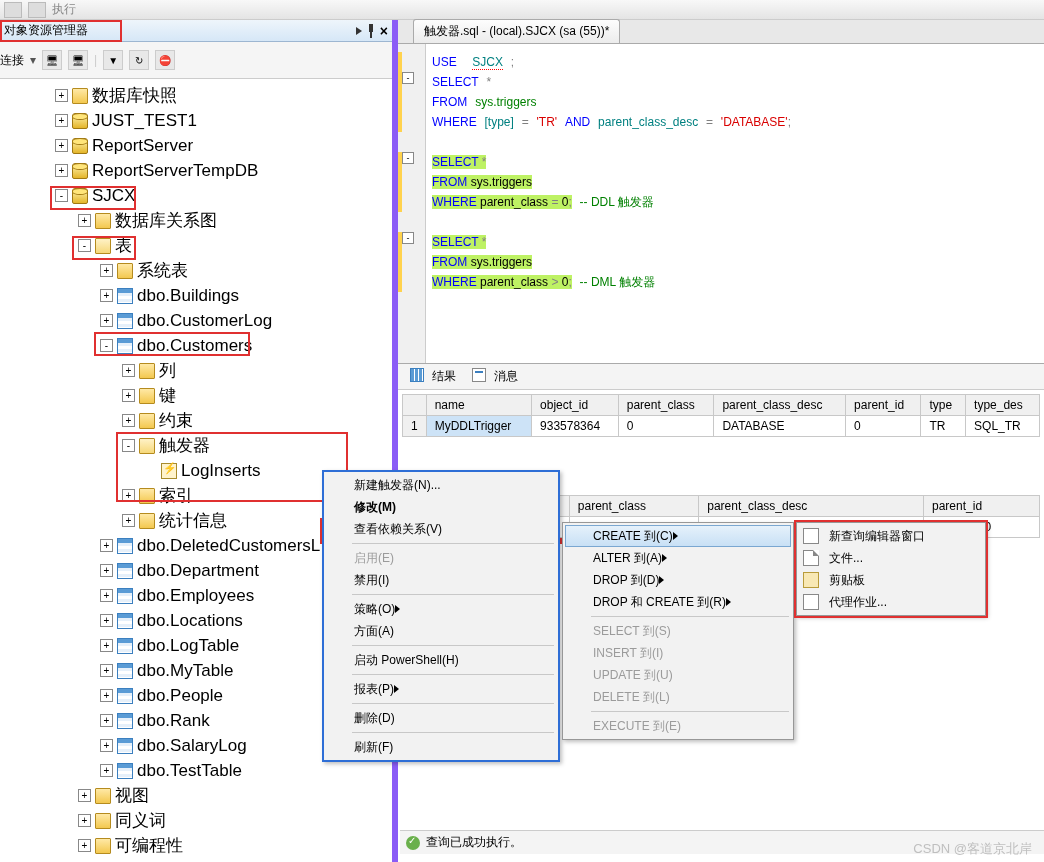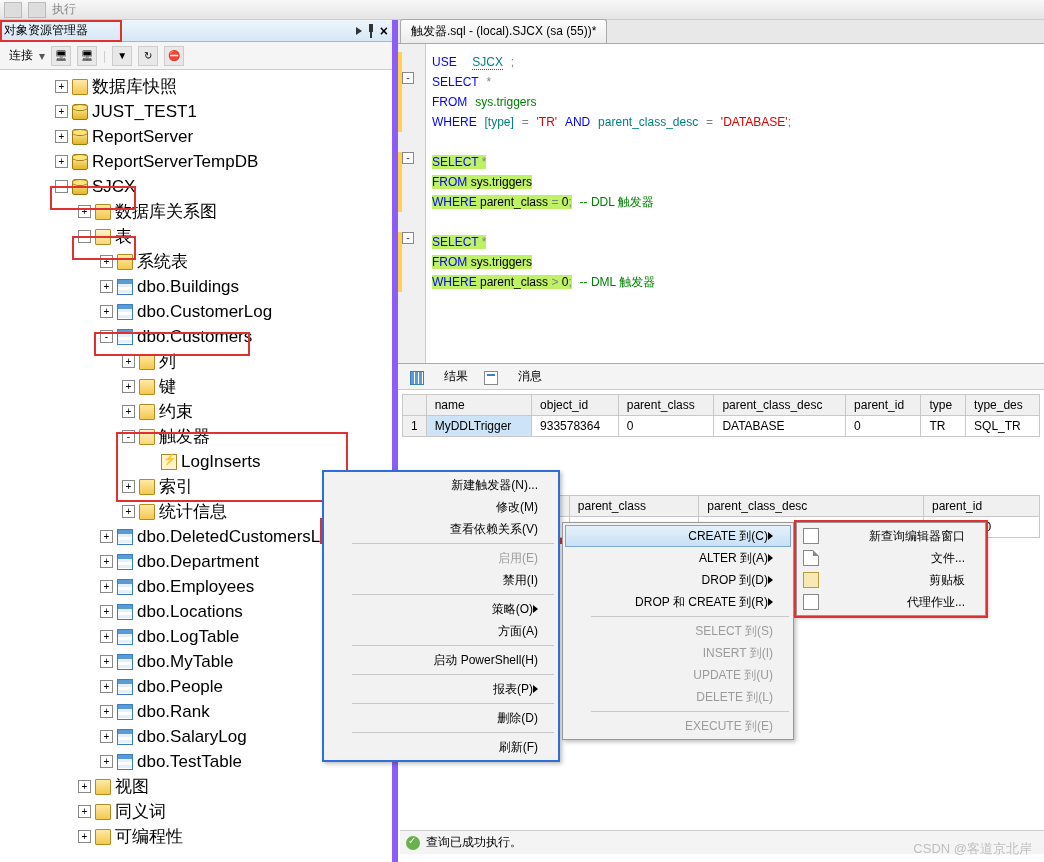--- a/index.html
+++ b/index.html
@@ -9,21 +9,21 @@
 .main { display:flex; height:842px; }
 .panel-left { width:398px; background:#fff; border-right:6px solid #8b5cf6; display:flex; flex-direction:column; }
 .panel-header { background: linear-gradient(#eef5fb,#d6e7f7); border-bottom:1px solid #9db6d1; height:22px; display:flex; align-items:center; padding:0 4px; justify-content:space-between; }
 .panel-header-title { font-size:12px; }
 .panel-header-icons { display:flex; gap:4px; align-items:center; }
 .hb1,.hb2 { border-left:6px solid #333; border-top:4px solid transparent; border-bottom:4px solid transparent; display:inline-block;}
 .pin { width:10px;height:14px; position:relative;}
 .pin::before{content:"";position:absolute;left:3px;top:0;width:4px;height:8px;background:#333;}
 .pin::after{content:"";position:absolute;left:4px;top:8px;width:2px;height:6px;background:#333;}
 .close-x { font-family:Arial; font-weight:bold; font-size:14px; cursor:pointer;}
-.connect-bar { height:28px; background:#f5f5f5; border-bottom:1px solid #ccc; display:flex; align-items:center; gap:6px; padding:0 9px;}
+.connect-bar { height:37px; background:#f5f5f5; border-bottom:1px solid #ccc; display:flex; align-items:center; gap:6px; padding:0 0;}
 .connect-bar span.lbl{font-size:12px;}
 .tool-ico { width:20px;height:20px; background:#e8e8e8; border:1px solid #ccc; display:inline-flex; align-items:center; justify-content:center; font-size:10px;}
 .tree { flex:1; overflow:auto; padding:4px 0; background:#fff; position:relative;}
 .tree-row { display:flex; align-items:center; height:25px; white-space:nowrap; cursor:default;}
 .tree-row.selected { background:#3399ff; color:#fff; }
 .tree-row.selected .label{color:#fff;}
 .indent { display:inline-block; }
 .exp { width:13px; height:13px; border:1px solid #888; display:inline-flex; align-items:center; justify-content:center; font-size:10px; line-height:9px; margin-right:4px; cursor:pointer; background:#fff; color:#000;}
 .noexp { width:17px; display:inline-block;}
 .ico { width:16px; height:16px; margin-right:4px; display:inline-block; vertical-align:middle;}
@@ -32,48 +32,48 @@
 .ico-db { background:linear-gradient(#fff4b0,#e4b52a); border:1px solid #a07812; border-radius:3px 3px 2px 2px; position:relative;}
 .ico-db::before{content:"";position:absolute;top:-1px;left:-1px;right:-1px;height:5px;border:1px solid #a07812;border-radius:8px/3px;background:#ffe57a;}
 .ico-table { background:#fff; border:1px solid #3b7fbf; position:relative;}
 .ico-table::before{content:"";position:absolute;top:0;left:0;right:0;height:4px;background:#5a9bd5;}
 .ico-table::after{content:"";position:absolute;top:4px;left:0;right:0;bottom:0;background:repeating-linear-gradient(to bottom,#e6f0fa 0 3px,#fff 3px 6px);}
 .ico-trigger { background:#fff3cc; border:1px solid #a88b2c; position:relative;}
 .ico-trigger::before{content:"⚡";position:absolute;left:1px;top:-2px;font-size:11px;color:#b56f00;}
 .label { font-size:17px; color:#000;}
 .redbox { position:absolute; border:2px solid #e03030; pointer-events:none;}
 .panel-right { flex:1; display:flex; flex-direction:column; background:#f5f5f5;}
-.tab-bar { height:24px; background:#e8e8e8; display:flex; align-items:flex-end; padding-left:2px; border-bottom:1px solid #aaa;}
+.tab-bar { height:24px; background:#e8e8e8; display:flex; align-items:flex-end; padding-left:15px; border-bottom:1px solid #aaa;}
 .tab { background:linear-gradient(#fdfdfd,#ececec); border:1px solid #aaa; border-bottom:none; padding:3px 10px; border-radius:3px 3px 0 0; font-size:12px;}
 .code-area { flex:0 0 320px; background:#fff; border-bottom:1px solid #aaa; display:flex;}
 .gutter { width:28px; background:#f0f0f0; border-right:1px solid #ccc; position:relative;}
 .gutter .mark{position:absolute;left:4px;width:12px;height:12px;border:1px solid #888;background:#fff;font-size:9px;text-align:center;line-height:10px;}
 .gutter .ybar{position:absolute;left:0;width:4px;background:#ffd24d;}
 .code { padding:8px 6px; font-family:Consolas,monospace; font-size:13px; line-height:20px; white-space:pre; color:#000;}
 .kw{color:#0000ff;} .op{color:#808080;} .str{color:#d90000;} .func{color:#008080;} .comment{color:#008000;}
 .hl{background:#bef264;}
 .dotted-under{border-bottom:1px dotted red;}
 .results-section { display:flex; flex-direction:column; flex:1; background:#fff;}
 .results-tabs { height:26px; display:flex; align-items:center; gap:4px; padding:2px 6px; border-bottom:1px solid #ccc; background:#f4f4f4;}
-.results-tabs .rtab{display:flex;align-items:flex-end;gap:20px;padding:2px 6px;}
+.results-tabs .rtab{display:flex;align-items:flex-start;gap:8px;padding:2px 6px;}
 .ico-grid{width:14px;height:14px;background:repeating-linear-gradient(to right,#5a9bd5 0 3px,#fff 3px 4px),repeating-linear-gradient(to bottom,#5a9bd5 0 3px,#fff 3px 4px);border:1px solid #3b7fbf;}
 .ico-msg{width:14px;height:14px;background:#fff;border:1px solid #888;position:relative;}
 .ico-msg::before{content:"";position:absolute;left:2px;right:2px;top:2px;height:2px;background:#3b7fbf;}
 .grid { border-collapse:collapse; margin:4px;}
 .grid th,.grid td{border:1px solid #c8c8c8;padding:3px 8px;font-size:12px;text-align:left;background:#fff;}
 .grid th{background:#f0f0f0;font-weight:normal;}
 .grid .rownum{background:#f0f0f0;width:22px;text-align:center;}
 .grid .sel{background:#cde3f7;}
 .status-bar { position:absolute; left:400px; bottom:8px; right:0; height:24px; background:#f4f4f4; border-top:1px solid #ccc; display:flex; align-items:center; padding-left:6px; gap:6px;}
 .status-ok{width:14px;height:14px;border-radius:50%;background:#6ab04c;position:relative;}
 .status-ok::after{content:"✓";color:#fff;font-size:10px;position:absolute;left:2px;top:-1px;}
 .watermark{position:absolute;bottom:4px;right:12px;color:#bfbfbf;font-size:13px;}
 
 .menu { position:absolute; background:#f2f2f2; border:1px solid #979797; box-shadow:2px 2px 4px rgba(0,0,0,.25); padding:2px; z-index:100;}
-.menu .menu-item{display:flex;align-items:center;justify-content:flex-end;padding:3px 18px 3px 28px;font-size:13px;height:22px;cursor:default;position:relative;}
+.menu .menu-item{display:flex;align-items:center;justify-content:flex-start;padding:3px 18px 3px 28px;font-size:13px;height:22px;cursor:default;position:relative;}
 .menu .menu-item.disabled{color:#9b9b9b;}
 .menu .menu-item.hl{background:linear-gradient(#e5f1fb,#c8e0f5);border:1px solid #7aa7d1;padding:2px 17px 2px 27px;}
 .menu .sep{height:1px;background:#c8c8c8;margin:3px 2px 3px 26px;}
 .menu .arrow{width:0;height:0;border-left:5px solid #000;border-top:4px solid transparent;border-bottom:4px solid transparent;}
 .menu .ico-slot{position:absolute;left:4px;top:3px;width:16px;height:16px;}
 .blueborder{border:2px solid #2e6ed6 !important;}
 .redmenuborder{outline:2px solid #e03030; outline-offset:0;}
 .menu3 .menu-item{padding-left:30px;}
 .ico-newq{background:#fff;border:1px solid #888;}
 .ico-file{background:#fff;border:1px solid #888;position:relative;}
@@ -389,21 +389,21 @@
   </div>
 </div>
 
 <div class="redbox" style="left:0px;top:20px;width:122px;height:22px;"></div>
 
 <div class="menu blueborder" id="menu1" style="left:322px; top:470px; width:238px;">
     <div class="menu-item">
       <span>新建触发器(N)...</span>
     </div>
     <div class="menu-item">
-      <span style="font-weight: normal; margin-left: 8px;">修改(M)</span>
+      <span style="font-weight: bold;">修改(M)</span>
     </div>
     <div class="menu-item">
       <span>查看依赖关系(V)</span>
     </div>
     <div class="sep"></div>
     <div class="menu-item disabled">
       <span>启用(E)</span>
     </div>
     <div class="menu-item">
       <span>禁用(I)</span>

